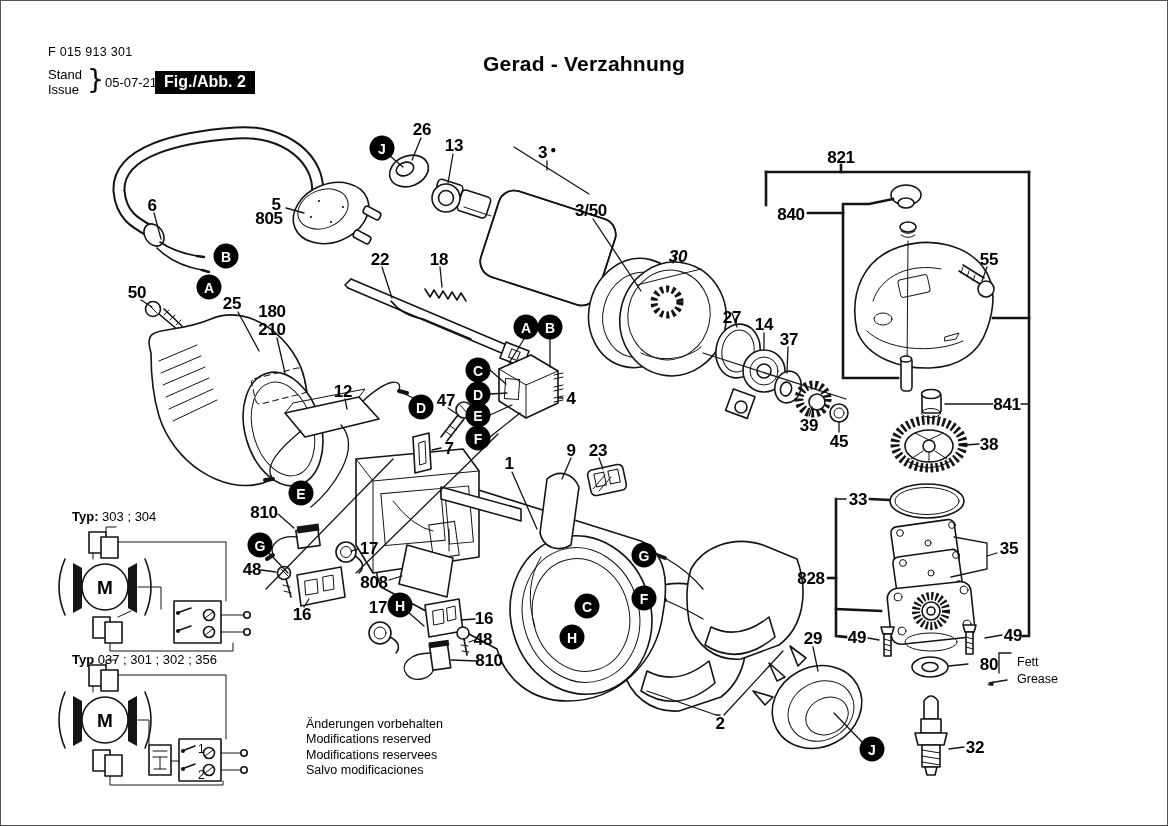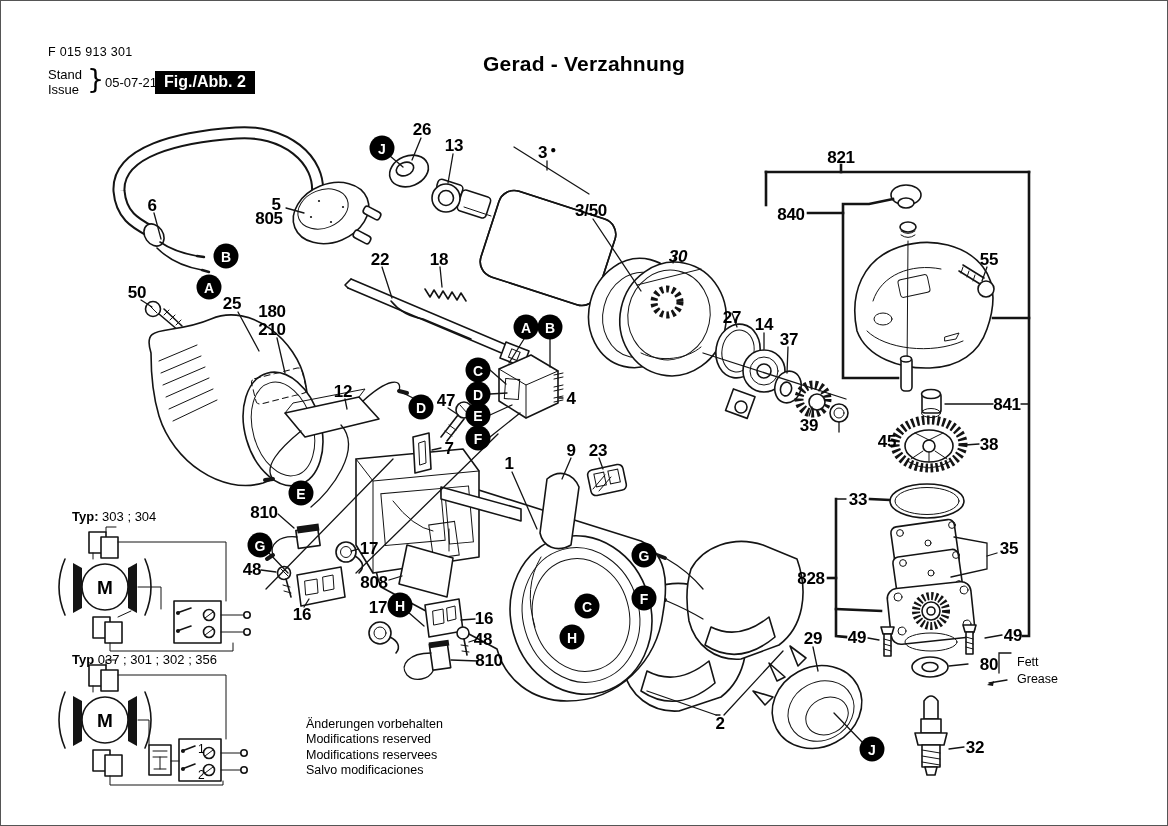--- a/index.html
+++ b/index.html
@@ -565,21 +565,21 @@
   <div id="labels" class="overlay">
       <div class="part-num" style="left: 421px; top: 128px;">26</div>
       <div class="part-num" style="left: 453px; top: 144px;">13</div>
       <div class="part-num" style="left: 546px; top: 151px;">3<span class="dot">●</span></div>
       <div class="part-num" style="left: 590px; top: 209px;">3/50</div>
       <div class="part-num" style="left: 677px; top: 255px; font-style: italic;">30</div>
       <div class="part-num" style="left: 731px; top: 303px; margin-top: 13px;">27</div>
       <div class="part-num" style="left: 763px; top: 323px;">14</div>
       <div class="part-num" style="left: 788px; top: 338px;">37</div>
       <div class="part-num" style="left: 808px; top: 424px;">39</div>
-      <div class="part-num" style="left: 838px; top: 440px; margin-left: 48px;">45</div>
+      <div class="part-num" style="left: 838px; top: 440px;">45</div>
       <div class="part-num" style="left: 840px; top: 156px;">821</div>
       <div class="part-num" style="left: 790px; top: 213px;">840</div>
       <div class="part-num" style="left: 988px; top: 258px;">55</div>
       <div class="part-num" style="left: 1006px; top: 403px;">841</div>
       <div class="part-num" style="left: 988px; top: 443px;">38</div>
       <div class="part-num" style="left: 857px; top: 498px;">33</div>
       <div class="part-num" style="left: 1008px; top: 547px;">35</div>
       <div class="part-num" style="left: 810px; top: 577px;">828</div>
       <div class="part-num" style="left: 856px; top: 636px;">49</div>
       <div class="part-num" style="left: 1012px; top: 634px;">49</div>

